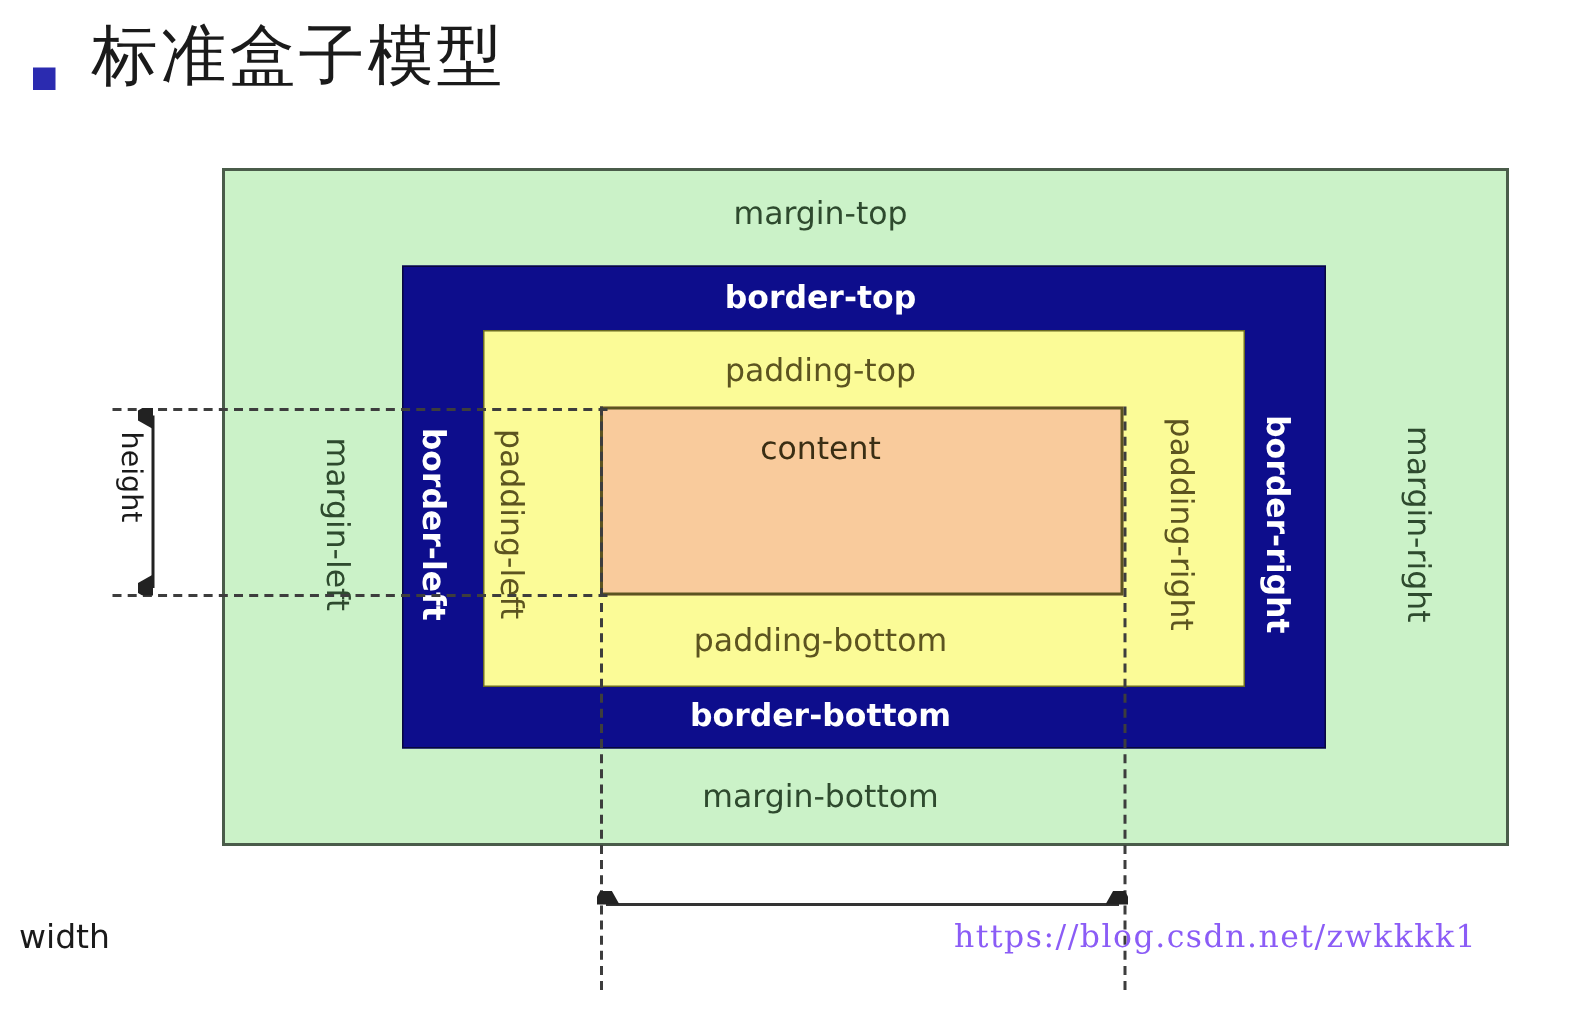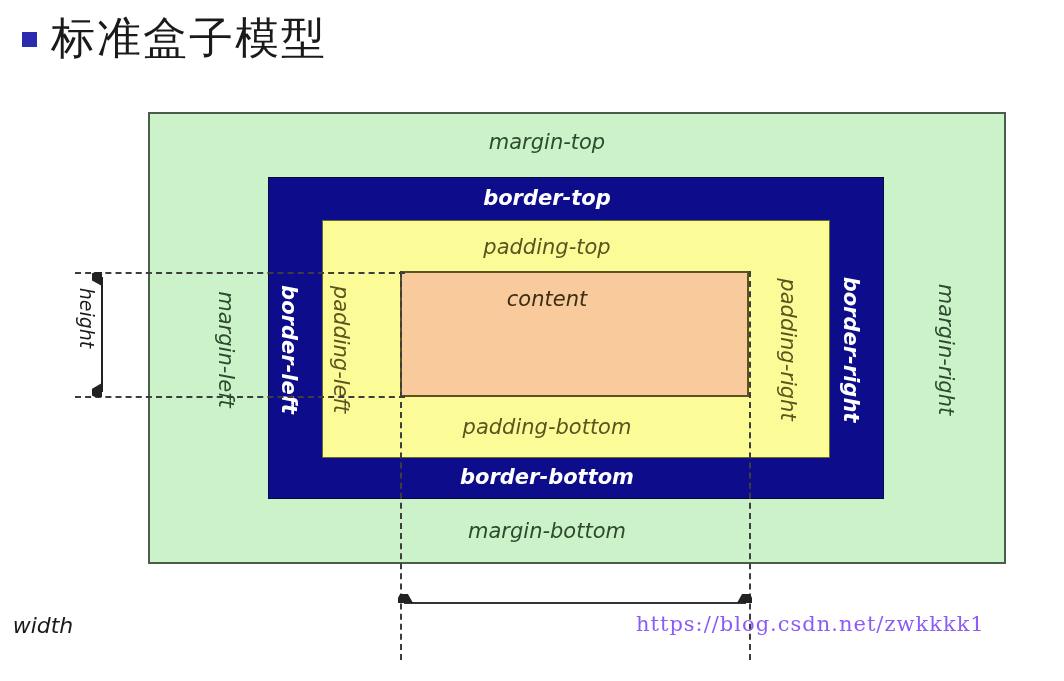--- a/index.html
+++ b/index.html
@@ -14,22 +14,22 @@
     overflow: hidden;
     position: relative;
   }
 
   
   #title-row {
     position: absolute;
     left: 22px;
     top: 16px;
     display: flex;
-    align-items: flex-start;
-    gap: 14px;
+    align-items: flex-end;
+    gap: 24px;
   }
   #title-bullet {
     width: 15px;
     height: 15px;
     background: #2b2bb0;
     margin-top: 16px;
     flex: 0 0 auto;
   }
   #title-text {
     font-family: "DejaVu Serif", "Liberation Serif", serif;
@@ -40,21 +40,20 @@
     white-space: nowrap;
   }
 
   
   #diagram {
     position: absolute;
     left: 0;
     top: 0;
     width: 1064px;
     height: 678px;
-    font-style: italic;
   }
 
   .box {
     position: absolute;
     box-sizing: border-box;
   }
 
   
   #margin-box {
     left: 148px;

